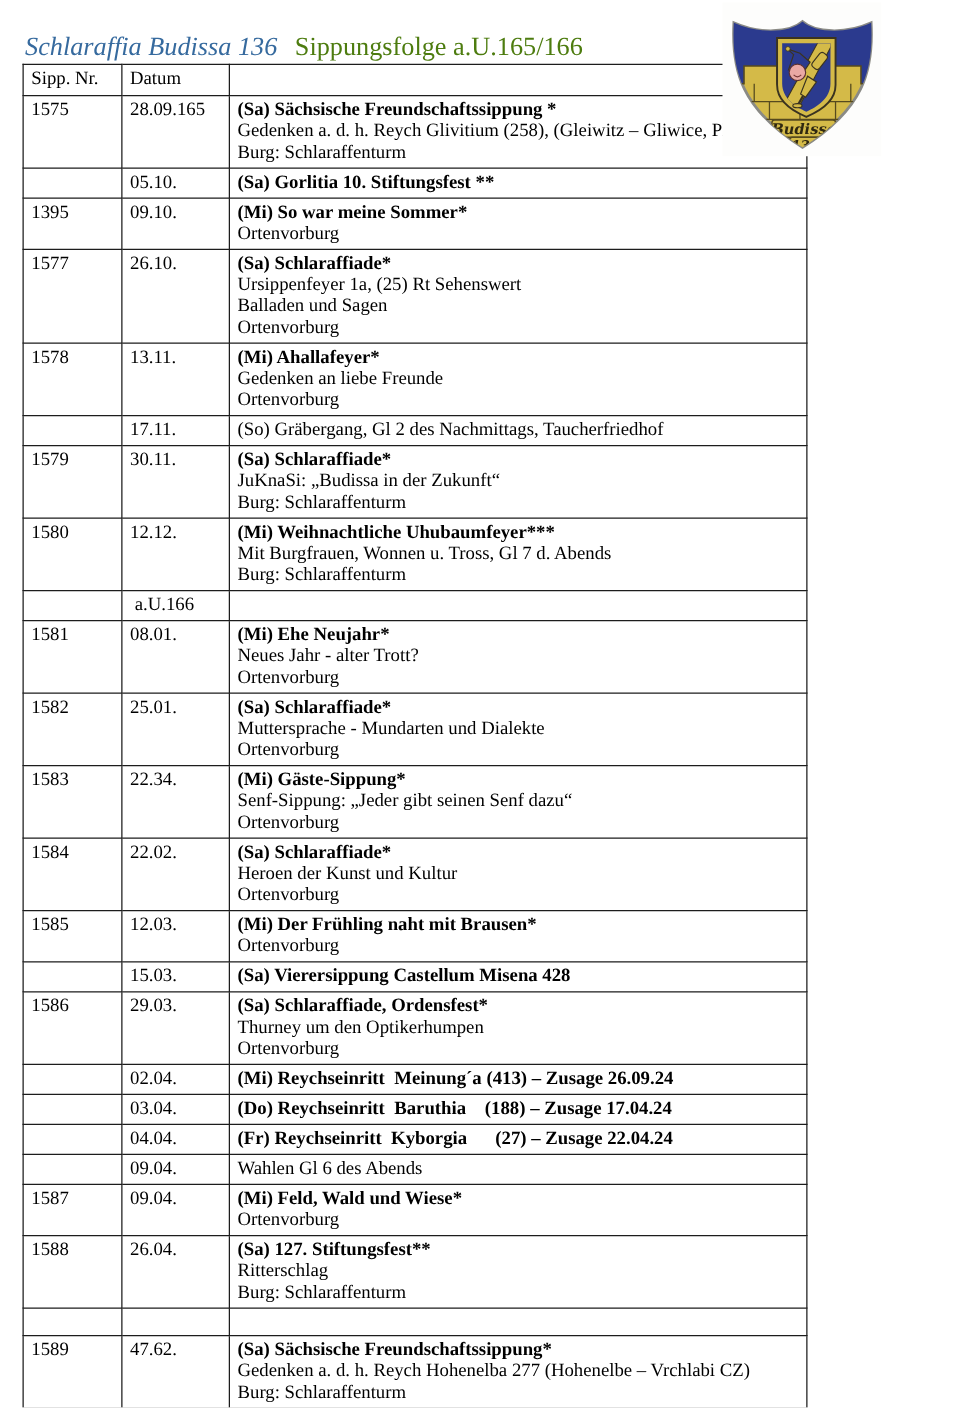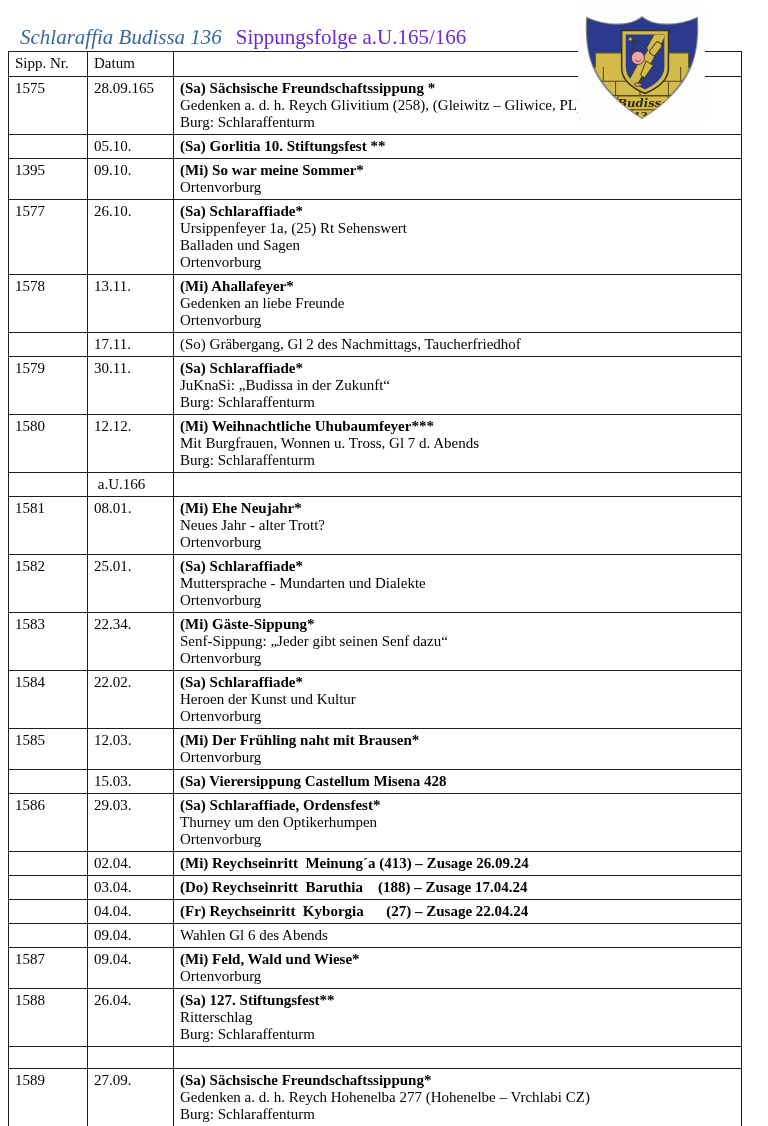--- a/index.html
+++ b/index.html
@@ -19,27 +19,27 @@
     line-height: 21px;
     font-weight: normal;
     white-space: nowrap;
   }
   .doc-title .brand {
     color: #366a9e;
     font-weight: normal;
     font-style: italic;
   }
   .doc-title .subtitle {
-    color: #6d28d9;
+    color: #4d7c0f;
     margin-left: 14px;
   }
   
   table.schedule {
-    margin-left: 8px;
-    width: 734px;
+    margin-left: 18px;
+    width: 628px;
     border-collapse: collapse;
     table-layout: fixed;
   }
   table.schedule col.c-nr   { width: 79px; }
   table.schedule col.c-date { width: 86px; }
   table.schedule th, table.schedule td {
     border: 1px solid #1c1c1c;
     vertical-align: top;
     font-size: 15px;
     line-height: 17px;
@@ -330,21 +330,21 @@
             <div class="line">Burg: Schlaraffenturm</div>
           </td>
         </tr>
         <tr class="empty-row">
           <td class="col-nr"></td>
           <td class="col-date"></td>
           <td class="col-desc"></td>
         </tr>
         <tr>
           <td class="col-nr">1589</td>
-          <td class="col-date">27.09.</td>
+          <td class="col-date">47.62.</td>
           <td class="col-desc">
             <div class="line bold">(Sa) Sächsische Freundschaftssippung*</div>
             <div class="line">Gedenken a. d. h. Reych Hohenelba 277 (Hohenelbe – Vrchlabi CZ)</div>
             <div class="line">Burg: Schlaraffenturm</div>
           </td>
         </tr>
       </tbody>
   </table>
 
 </div>

